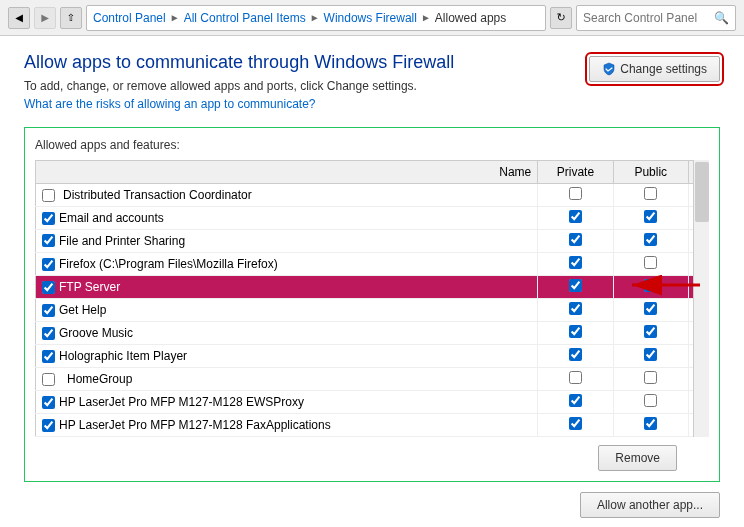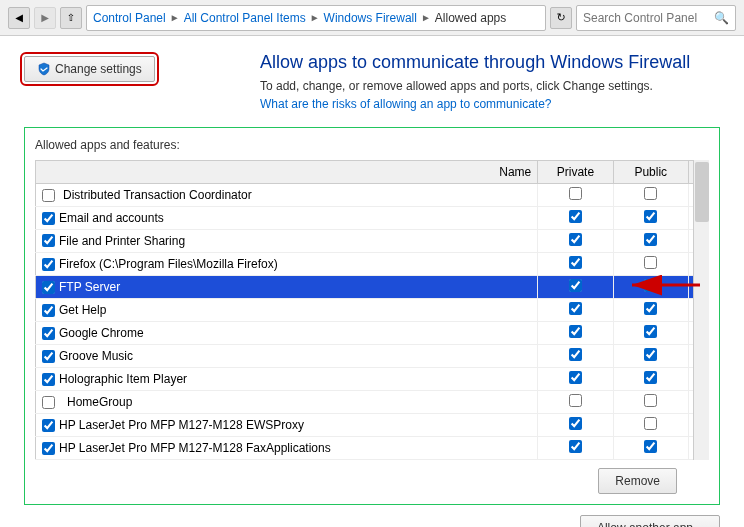--- a/index.html
+++ b/index.html
@@ -171,21 +171,21 @@
     }
     .app-table thead th.col-name { width: 400px; }
     .app-table thead th.col-private { width: 60px; text-align: center; }
     .app-table thead th.col-public { width: 60px; text-align: center; }
     .app-table thead th.col-scroll { width: 16px; padding: 0; border-right: none; }
 
     .app-table tbody tr {
       border-bottom: 1px solid #eee;
     }
     .app-table tbody tr.selected {
-      background: #1d4ed8;
+      background: #be185d;
       color: white;
     }
     .app-table tbody td {
       padding: 3px 6px;
       font-size: 12px;
       border-right: 1px solid #eee;
     }
     input[type="checkbox"] {
       width: 13px;
       height: 13px;
@@ -252,33 +252,33 @@
   </div>
   <div class="search-box">
     <input type="text" placeholder="Search Control Panel" style="">
     <span>🔍</span>
   </div>
 </div>
 
 <div class="content">
 
   <div style="display:flex; justify-content:space-between; align-items:flex-start;">
+    <div style="flex:1; max-width: 460px;">
+      <div class="page-title">Allow apps to communicate through Windows Firewall</div>
+      <div class="page-subtitle">To add, change, or remove allowed apps and ports, click Change settings.</div>
+      <a class="page-link">What are the risks of allowing an app to communicate?</a>
+    </div>
     <div style="margin-top:4px;">
       <button class="change-settings-btn">
         <svg class="shield-icon" viewBox="0 0 14 14" fill="none" xmlns="http://www.w3.org/2000/svg">
           <path d="M7 1L2 3v4c0 3 2.5 5.3 5 6 2.5-.7 5-3 5-6V3L7 1z" fill="#1976d2" stroke="#0d47a1" stroke-width="0.5"></path>
           <path d="M4 7l2 2 4-3" stroke="white" stroke-width="1.2" fill="none" stroke-linecap="round"></path>
         </svg>
         <span>Change settings</span>
       </button>
-    </div>
-    <div style="flex:1; max-width: 460px;">
-      <div class="page-title">Allow apps to communicate through Windows Firewall</div>
-      <div class="page-subtitle">To add, change, or remove allowed apps and ports, click Change settings.</div>
-      <a class="page-link">What are the risks of allowing an app to communicate?</a>
     </div>
   </div>
 
   <div class="app-list-container">
     <div class="app-list-title">Allowed apps and features:</div>
 
     <div class="table-wrapper">
       <table class="app-table">
         <thead>
           <tr>
@@ -352,31 +352,20 @@
                 </label>
               </td>
               <td style="text-align: center;"><input type="checkbox" checked="" style=""></td>
               <td style="text-align: center;"><input type="checkbox" checked="" style=""></td>
               <td></td>
             </tr>
             <tr>
               <td>
                 <label style="display: flex; align-items: center; gap: 4px; cursor: pointer;">
                   <input type="checkbox" checked="" style="">
-                  <span>Google Chrome</span>
-                </label>
-              </td>
-              <td style="text-align: center;"><input type="checkbox" checked="" style=""></td>
-              <td style="text-align: center;"><input type="checkbox" checked="" style=""></td>
-              <td></td>
-            </tr>
-            <tr>
-              <td>
-                <label style="display: flex; align-items: center; gap: 4px; cursor: pointer;">
-                  <input type="checkbox" checked="" style="">
                   <span>Groove Music</span>
                 </label>
               </td>
               <td style="text-align: center;"><input type="checkbox" checked="" style=""></td>
               <td style="text-align: center;"><input type="checkbox" checked="" style=""></td>
               <td></td>
             </tr>
             <tr>
               <td>
                 <label style="display: flex; align-items: center; gap: 4px; cursor: pointer;">

